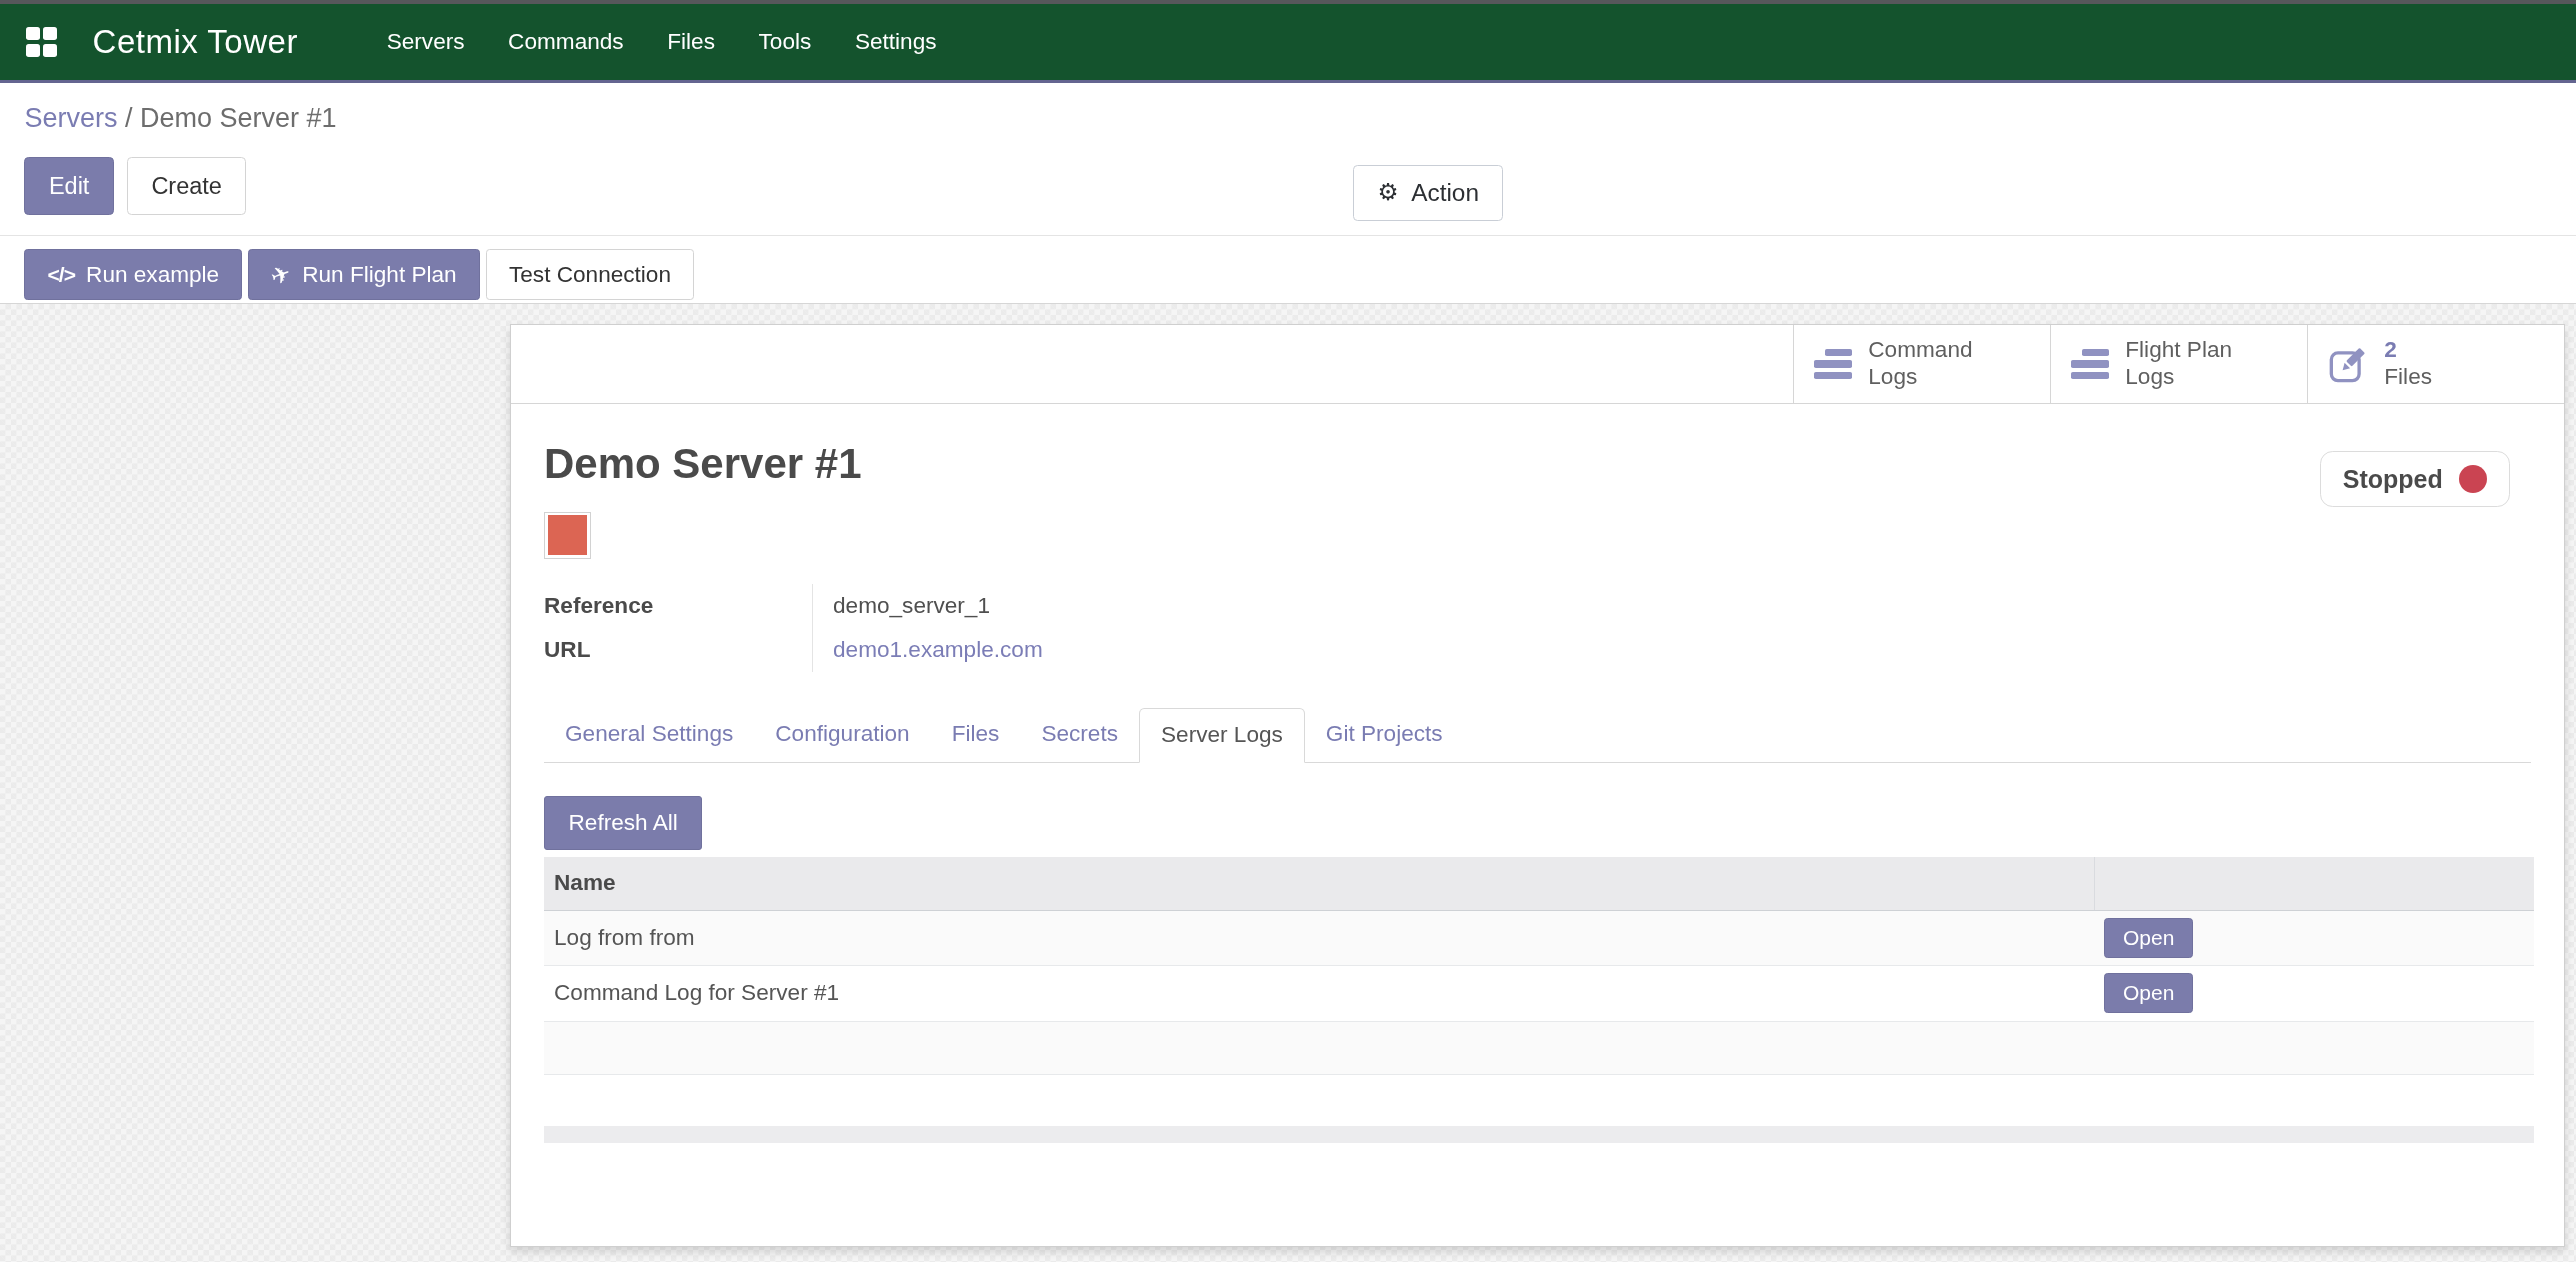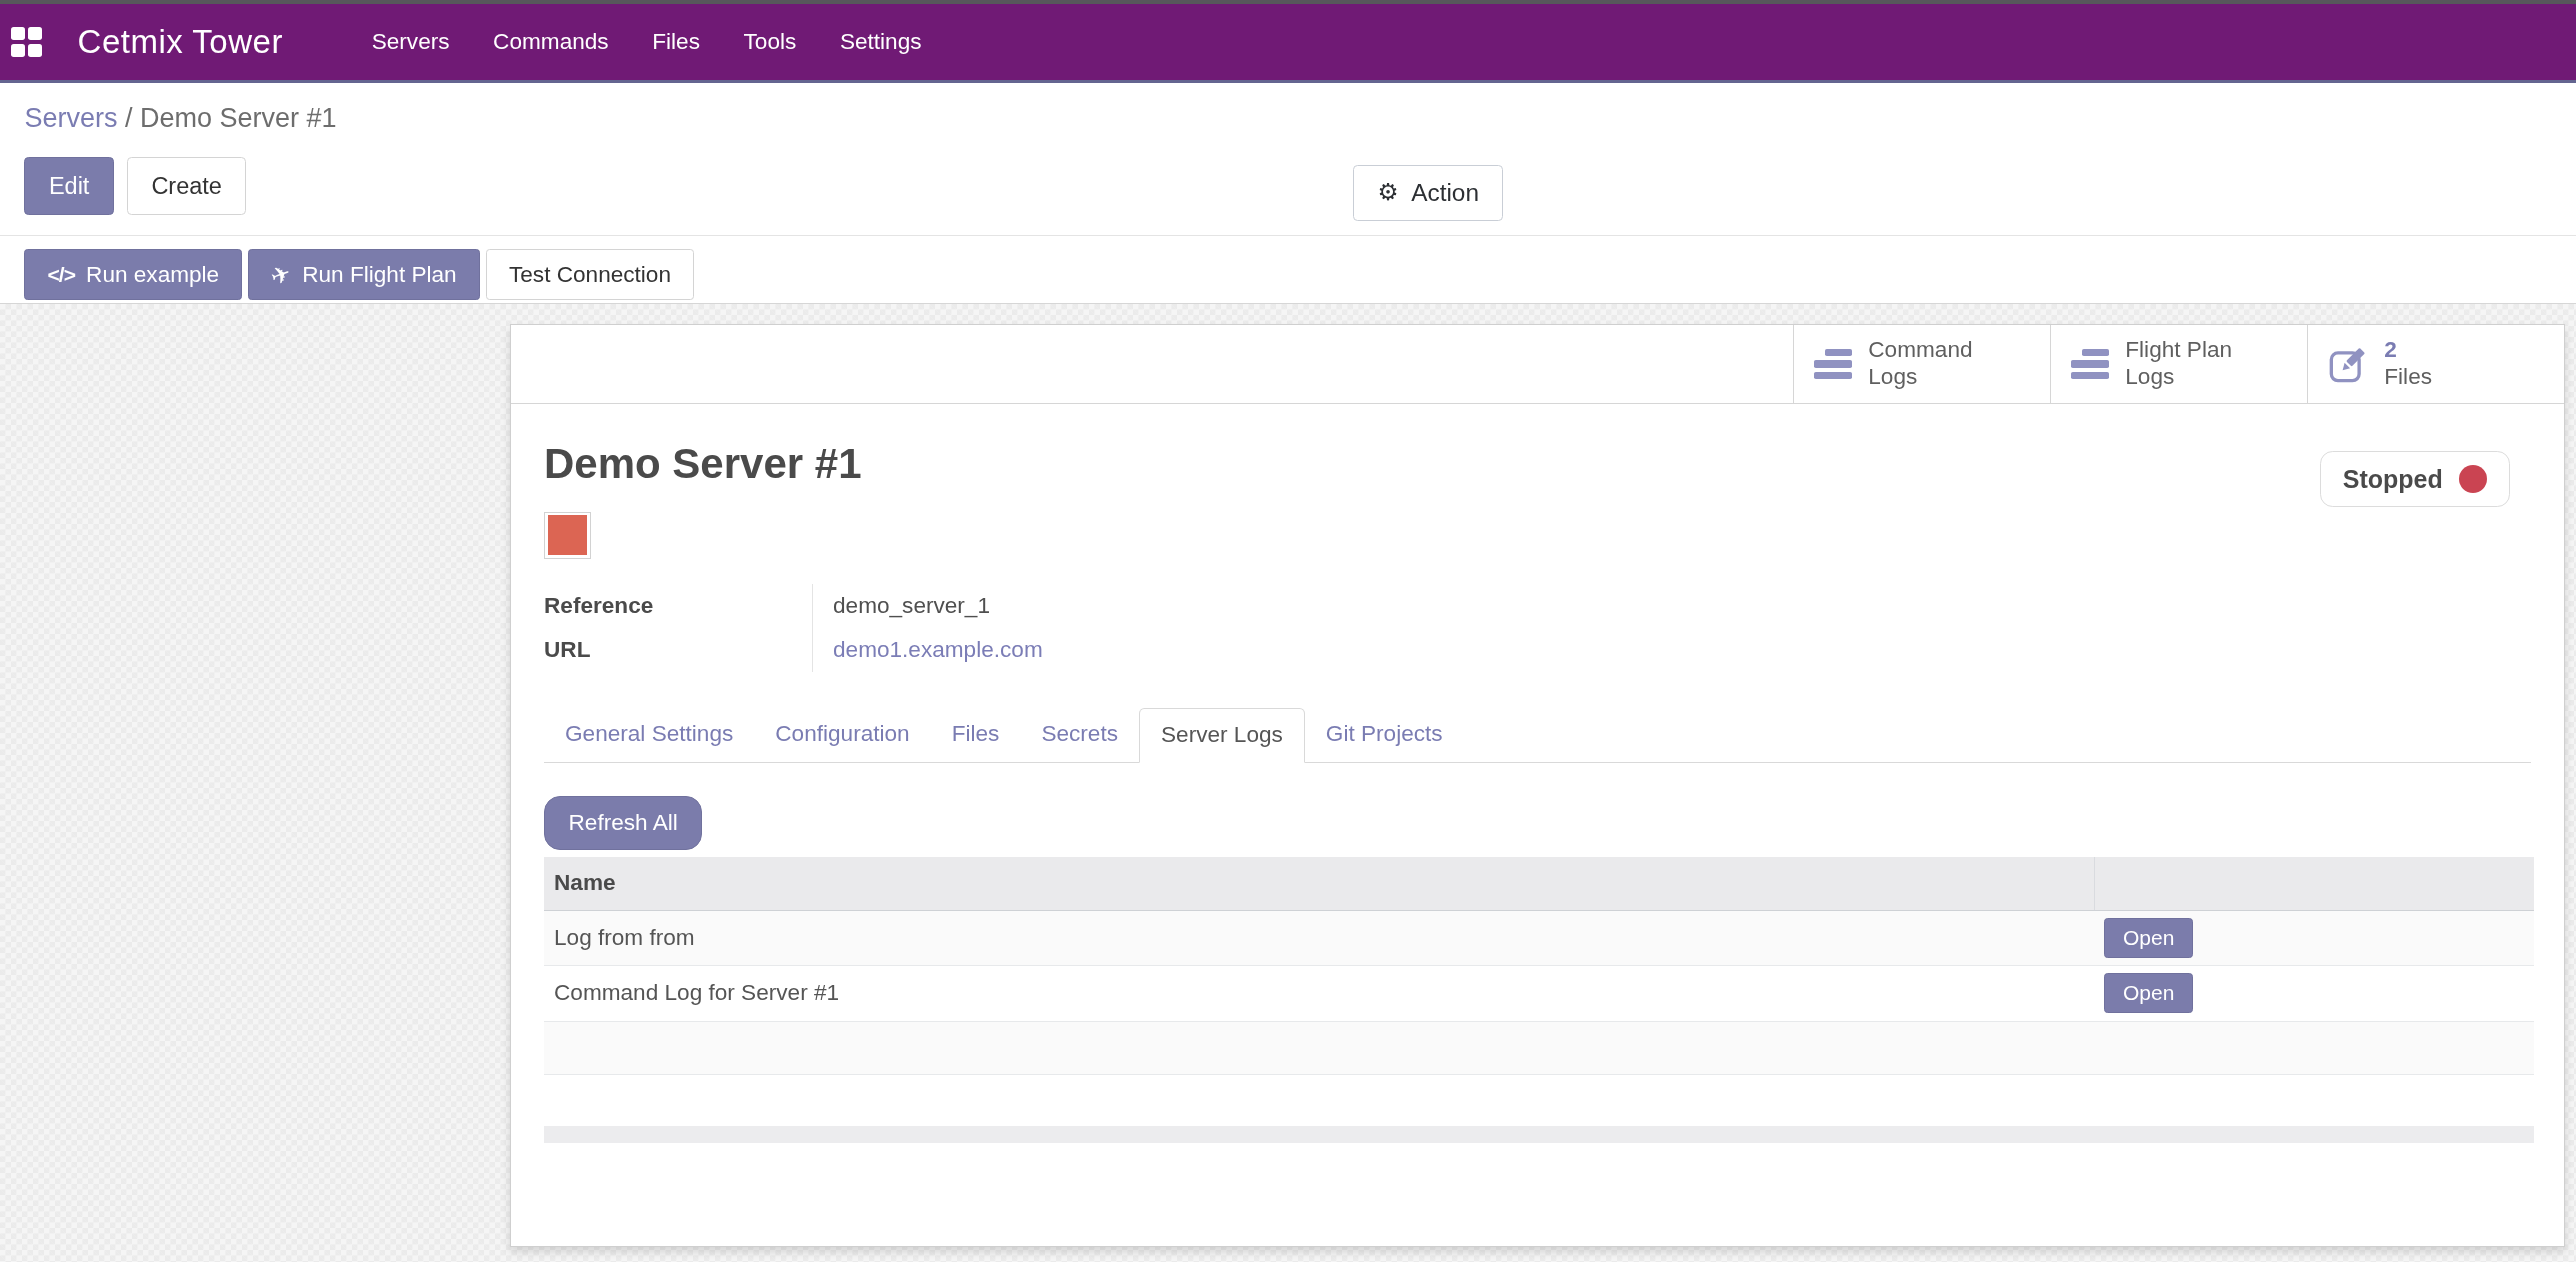--- a/index.html
+++ b/index.html
@@ -1,22 +1,22 @@
 <!DOCTYPE html>
 <html style="font-size:14.5px"><head>
 <meta charset="utf-8">
 <style>
   * { margin:0; padding:0; box-sizing:border-box; }
   html,body { width:2576px; height:1263px; overflow:hidden;
     font-family:"Liberation Sans", sans-serif; background:#fff; }
 
   
   .navbar { position:absolute; left:0; top:0; width:2576px; height:83px;
-    background:#701a75; border-top:4.5px solid #57575b; border-bottom:3.6px solid #646590;
-    display:flex; align-items:center; padding-left:11px; color:#fff; }
+    background:#14532d; border-top:4.5px solid #57575b; border-bottom:3.6px solid #646590;
+    display:flex; align-items:center; padding-left:26px; color:#fff; }
   .apps-grid { display:grid; grid-template-columns:13.5px 13.5px; grid-template-rows:13.5px 13.5px;
     gap:3.6px; cursor:pointer; }
   .apps-grid span { background:#fff; border-radius:2.7px; }
   .brand { font-size:33px; font-weight:500; letter-spacing:0.5px; margin-left:36px; cursor:pointer; }
   .nav-menu { display:flex; margin-left:87px; column-gap:40px; font-size:22.6px; }
   .nav-item { cursor:pointer; padding:5.4px 1.8px; }
 
   
   .control-panel { position:absolute; left:0; top:83px; width:2576px; height:220px; background:#fff; }
   .breadcrumb { position:absolute; left:24.4px; top:20px; font-size:27px; color:#6d6d6d; }
@@ -68,21 +68,21 @@
   .field-value { font-size:22.6px; color:#4f4f4f; height:44px; display:flex; align-items:center;
     border-left:0.9px solid #e4e4e4; padding-left:20px; }
   .field-link { color:#7b7db6; cursor:pointer; }
 
   
   .tabs { margin-top:36px; display:flex; border-bottom:0.9px solid #d9d9d9; }
   .tab { padding:13.5px 21px; font-size:22.6px; color:#7a7cb2; cursor:pointer; margin-bottom:-0.9px; }
   .tab.active { background:#fff; border:0.9px solid #d9d9d9; border-bottom-color:#fff;
     border-radius:5.4px 5.4px 0 0; color:#555; }
 
-  .refresh-btn { margin-top:33px; height:54px; font-size:22.6px; border-radius:16px; }
+  .refresh-btn { margin-top:33px; height:54px; font-size:22.6px; border-radius:3px; }
 
   
   table.log-table { margin-top:7.2px; width:1990px; border-collapse:collapse; font-size:22.6px; color:#555; }
   .log-table th { background:#eaeaec; text-align:left; font-weight:bold; color:#4a4a4a;
     padding:13.5px 10px; border-bottom:0.9px solid #ced1d5; }
   .log-table th.actions-col { width:440px; border-left:0.9px solid #d9dbdf; }
   .log-table td { padding:7.2px 10px; border-bottom:0.9px solid #e7e9eb; height:53px; }
   .log-table tr.odd td { background:#fafafa; }
   .open-btn { height:40px; font-size:21px; padding:0 18px; border-radius:3.6px; }
   .footer-bar { margin-top:51px; width:1990px; height:17px; background:#ececee; }

